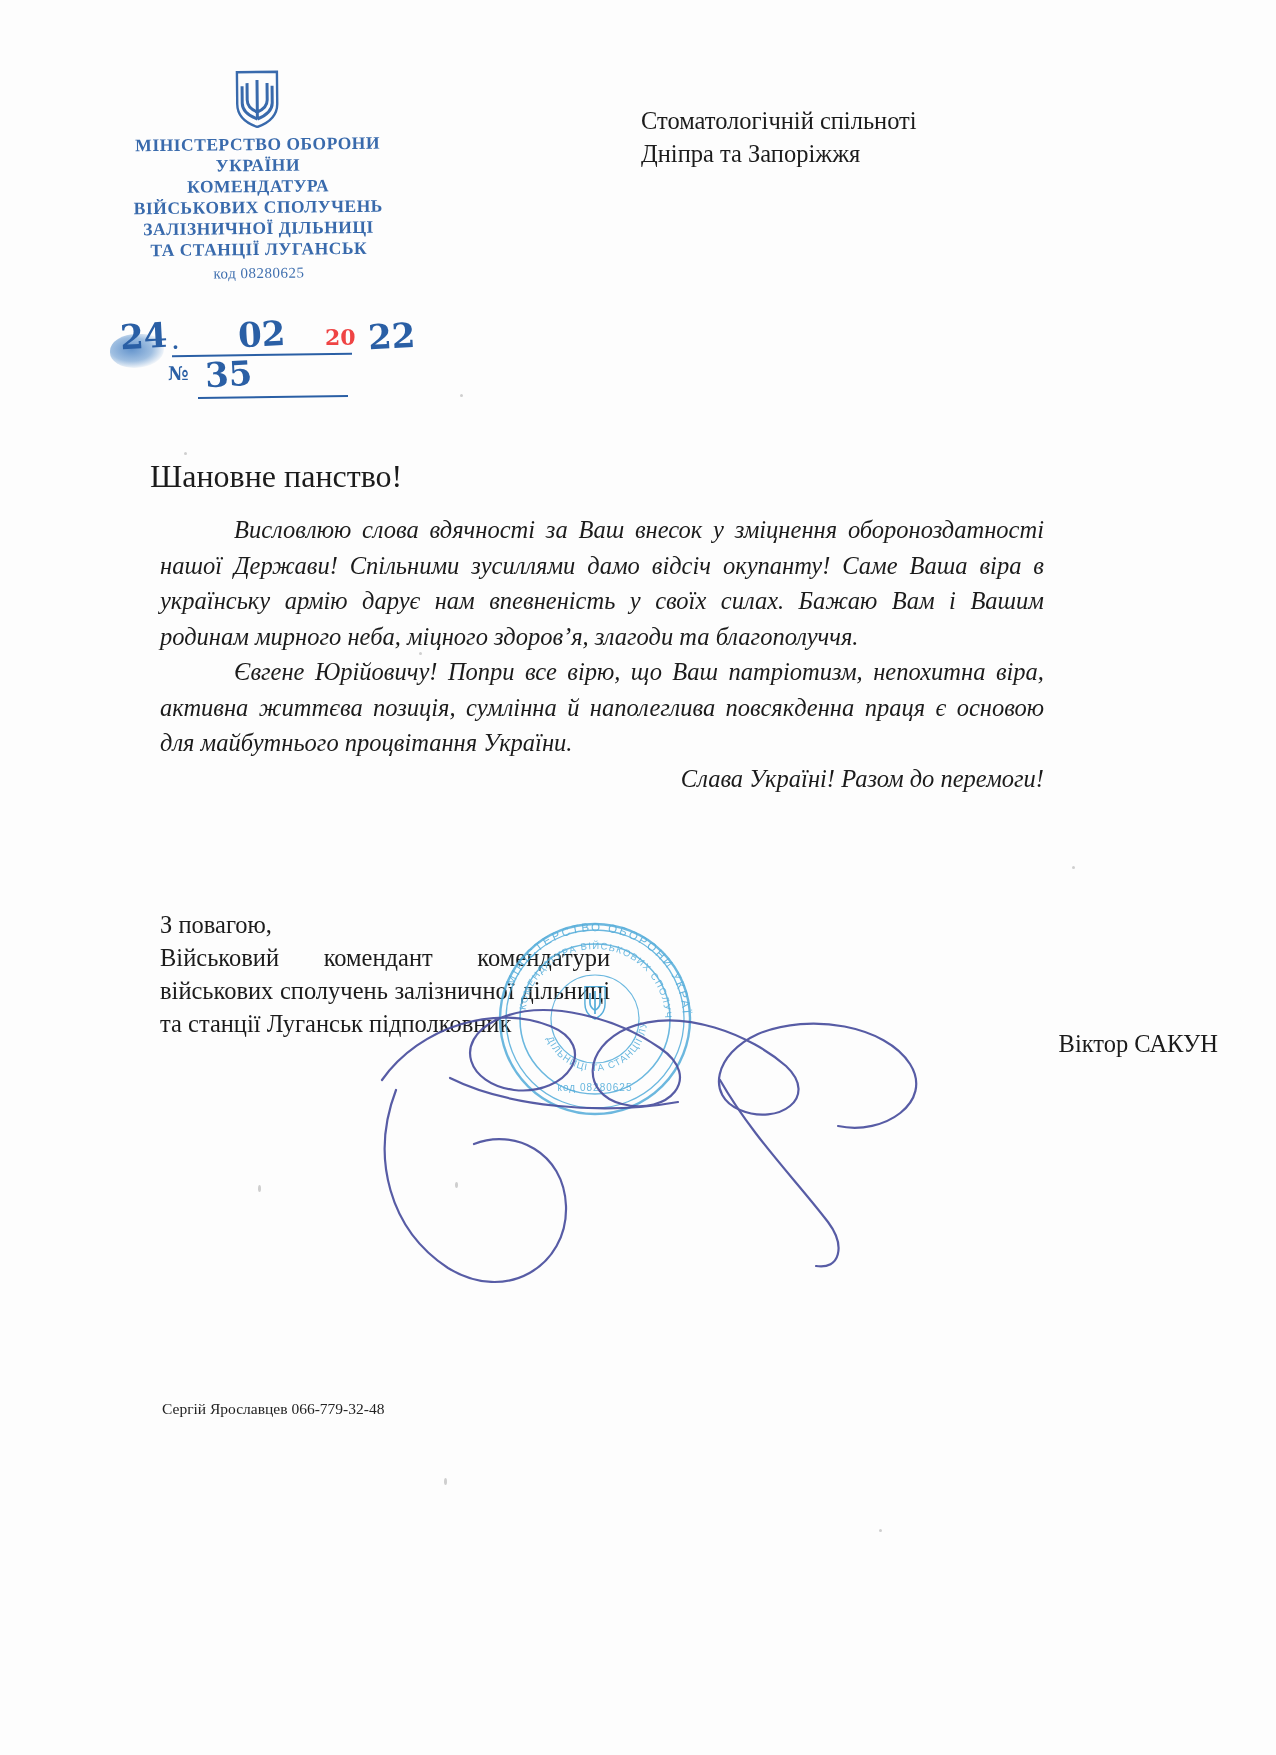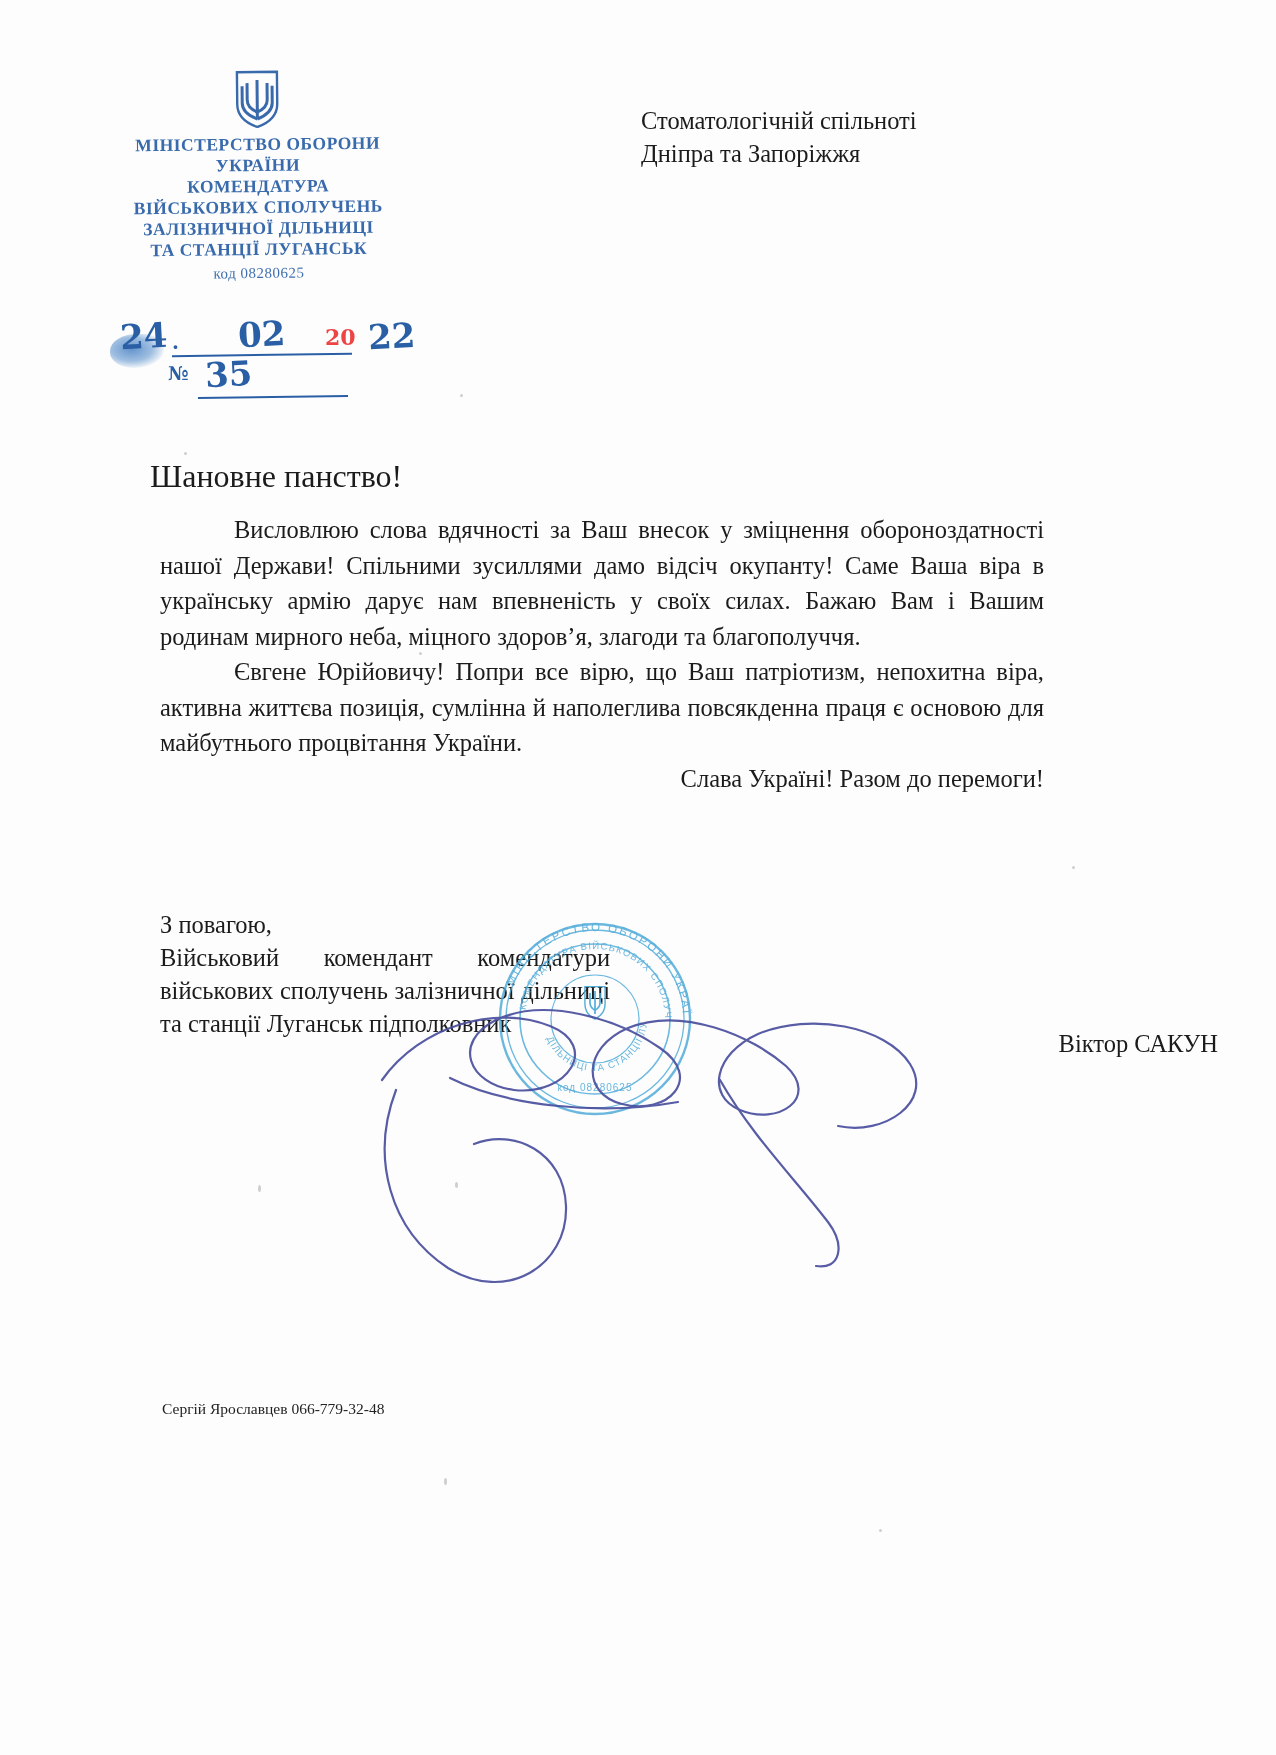--- a/index.html
+++ b/index.html
@@ -118,20 +118,21 @@
     top: 512px;
     width: 884px;
     font-size: 24.5px;
     line-height: 35.5px;
   }
   .body p {
     margin: 0;
     text-indent: 74px;
     text-align: justify;
     text-justify: inter-word;
+    font-style: italic;
   }
   .body p.center-line {
     text-align: right;
     text-indent: 74px;
   }
 
   
   .closing {
     position: absolute;
     left: 160px;

